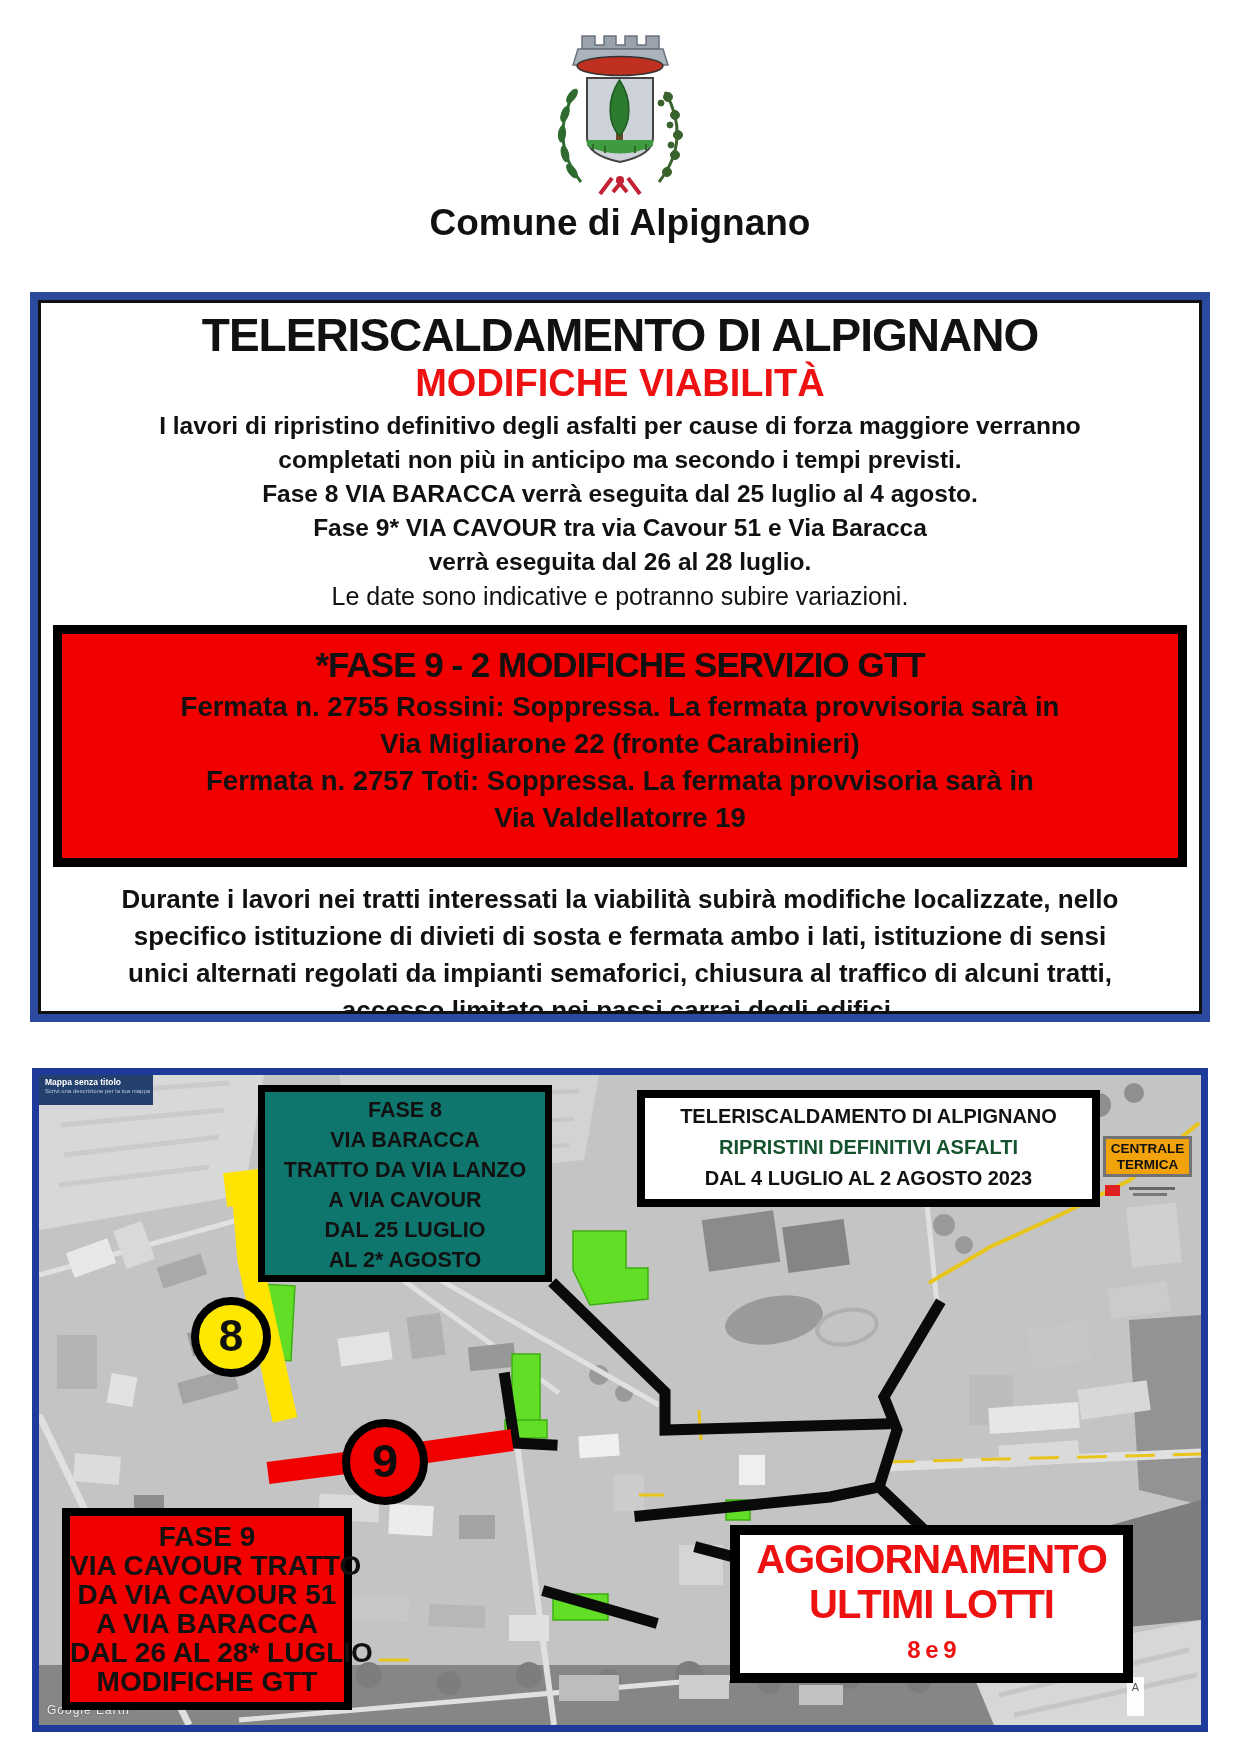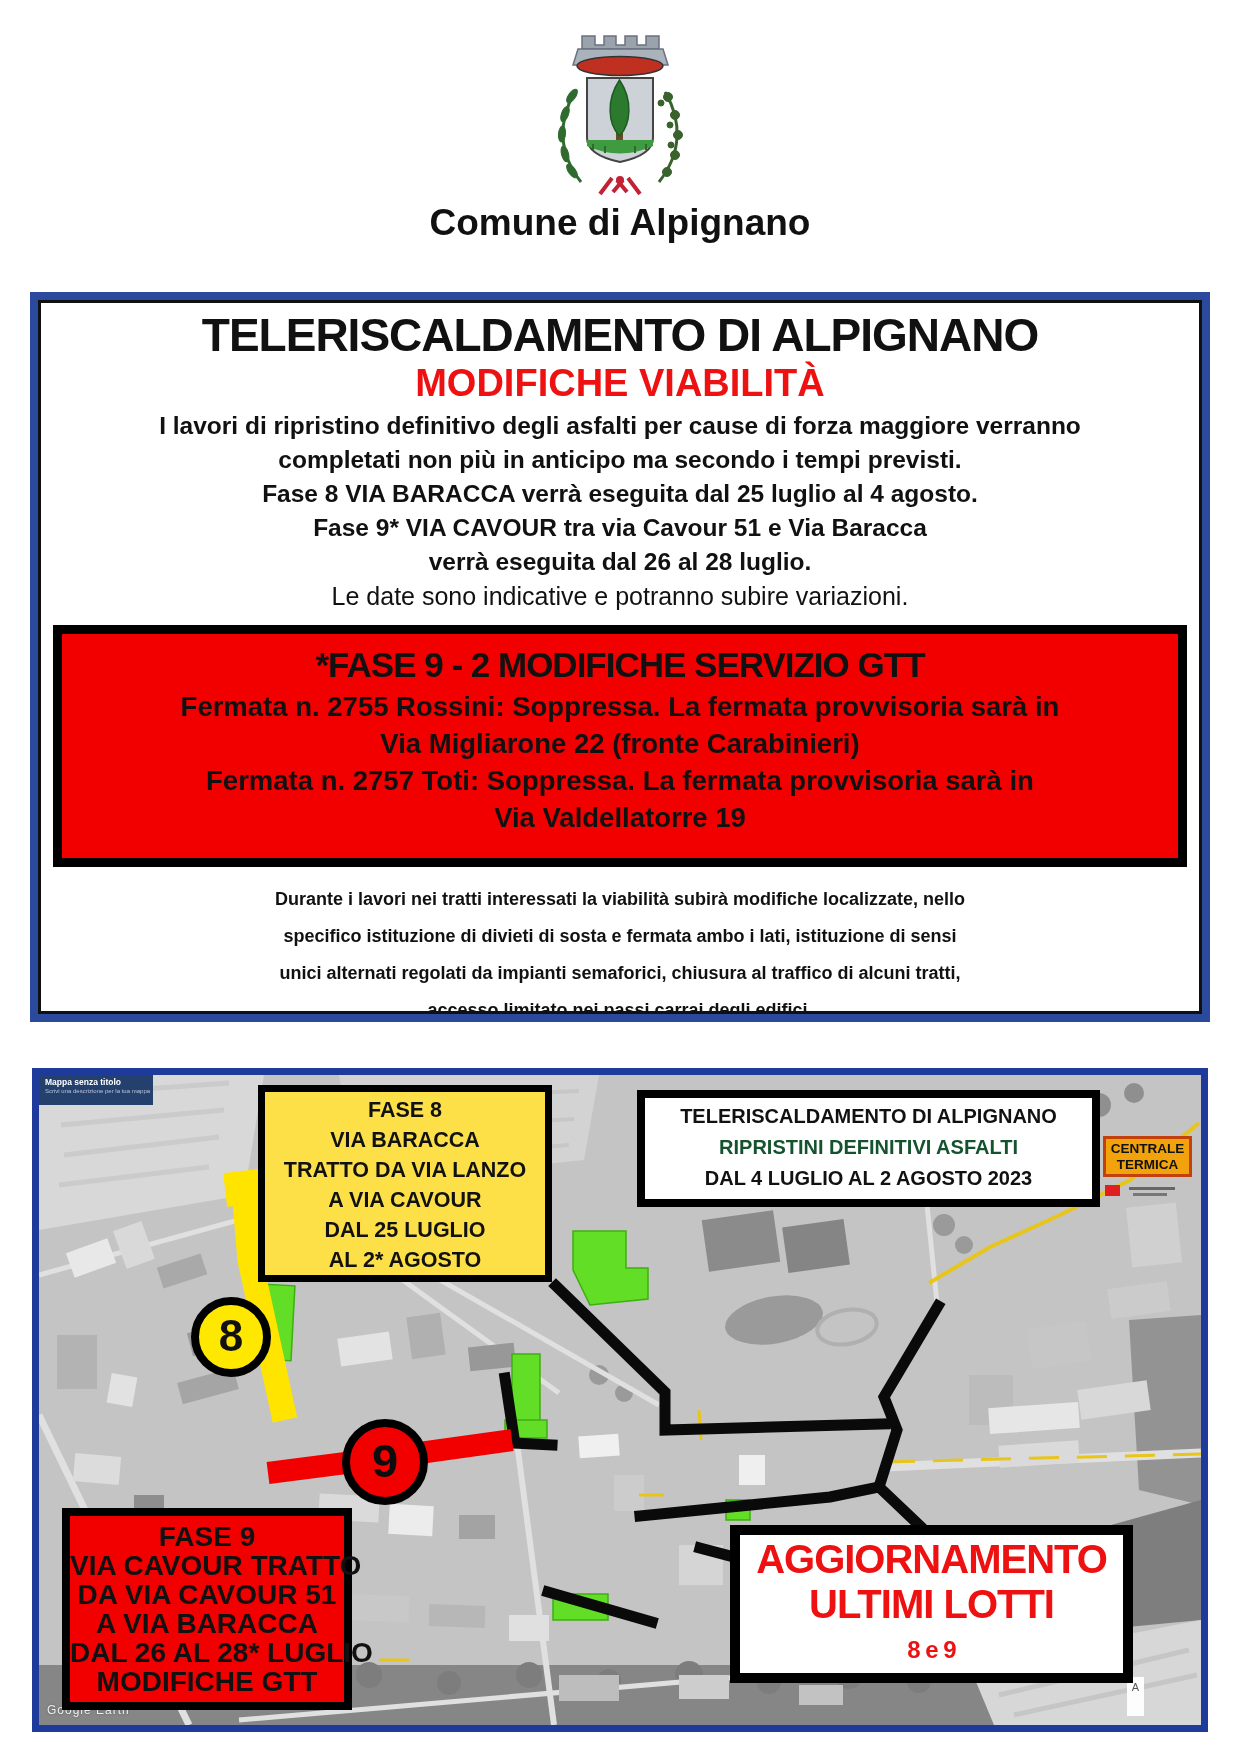--- a/index.html
+++ b/index.html
@@ -17,41 +17,41 @@
   .notice-title{margin-top:6px;font-size:46px;line-height:52px;font-weight:bold;
                 text-align:center;letter-spacing:-1px;}
   .notice-sub{font-size:38px;line-height:44px;font-weight:bold;color:#ee1111;text-align:center;}
   .intro-line{font-size:24.5px;line-height:34px;font-weight:bold;text-align:center;white-space:nowrap;}
   .intro-line.regular{font-weight:normal;font-size:25px;}
   .gtt-box{margin:12px 12px 0 12px;border:9px solid #000;background:#f20000;
            padding:8px 0 22px 0;}
   .gtt-title{font-size:35px;line-height:46px;font-weight:bold;text-align:center;letter-spacing:-1px;}
   .gtt-line{font-size:27.5px;line-height:37px;font-weight:bold;text-align:center;white-space:nowrap;}
   .details{margin-top:14px;}
-  .details-line{font-size:18px;line-height:37px;font-weight:bold;text-align:center;white-space:nowrap;}
+  .details-line{font-size:26px;line-height:37px;font-weight:bold;text-align:center;white-space:nowrap;}
   
   .map-frame{position:absolute;left:32px;top:1068px;width:1162px;height:650px;
              border:7px solid #1e3a9b;background:#c4c4c4;overflow:hidden;}
   .map-frame svg.terrain{position:absolute;left:0;top:0;z-index:1;}
   .ovl{position:absolute;box-sizing:content-box;}
   .maps-label{left:0;top:0;width:108px;height:28px;background:#24416e;z-index:4;
               padding:2px 0 0 6px;}
   .maps-label .t{font-size:8.5px;font-weight:bold;color:#fff;line-height:10px;}
   .maps-label .s{font-size:6px;color:#b9c4d8;line-height:8px;}
   .fase8-box{left:219px;top:10px;width:280px;height:183px;border:7px solid #000;
-             background:#fde047;z-index:4;padding-top:0;}
+             background:#0f766e;z-index:4;padding-top:0;}
   .fase8-box .ln{font-size:21.5px;line-height:30px;font-weight:bold;text-align:center;
                  white-space:nowrap;margin-top:0;}
   .fase8-box .ln:first-child{margin-top:3px;}
   .info-box{left:598px;top:15px;width:447px;height:101px;border:8px solid #000;
             background:#fff;z-index:4;}
   .info-box .ln{font-size:20px;line-height:31px;font-weight:bold;text-align:center;white-space:nowrap;}
   .info-box .ln:first-child{margin-top:3px;}
   .info-box .red{color:#14532d;}
-  .centrale-box{left:1064px;top:61px;width:83px;height:35px;border:3px solid #c2410c;
+  .centrale-box{left:1064px;top:61px;width:83px;height:35px;border:3px solid #737373;
                 background:#f2a30b;z-index:4;}
   .centrale-box .ln{font-size:13.5px;line-height:16px;font-weight:bold;text-align:center;}
   .centrale-box .ln:first-child{margin-top:2px;}
   .fase9-box{left:23px;top:433px;width:274px;height:186px;border:8px solid #000;
              background:#f20000;z-index:4;}
   .fase9-box .ln{font-size:28px;line-height:29px;font-weight:bold;text-align:center;white-space:nowrap;}
   .fase9-box .ln:first-child{margin-top:6px;}
   .update-box{left:691px;top:450px;width:383px;height:138px;border:10px solid #000;
               background:#fff;z-index:4;}
   .update-box .ln{font-size:40px;line-height:45px;font-weight:bold;color:#ee1111;

